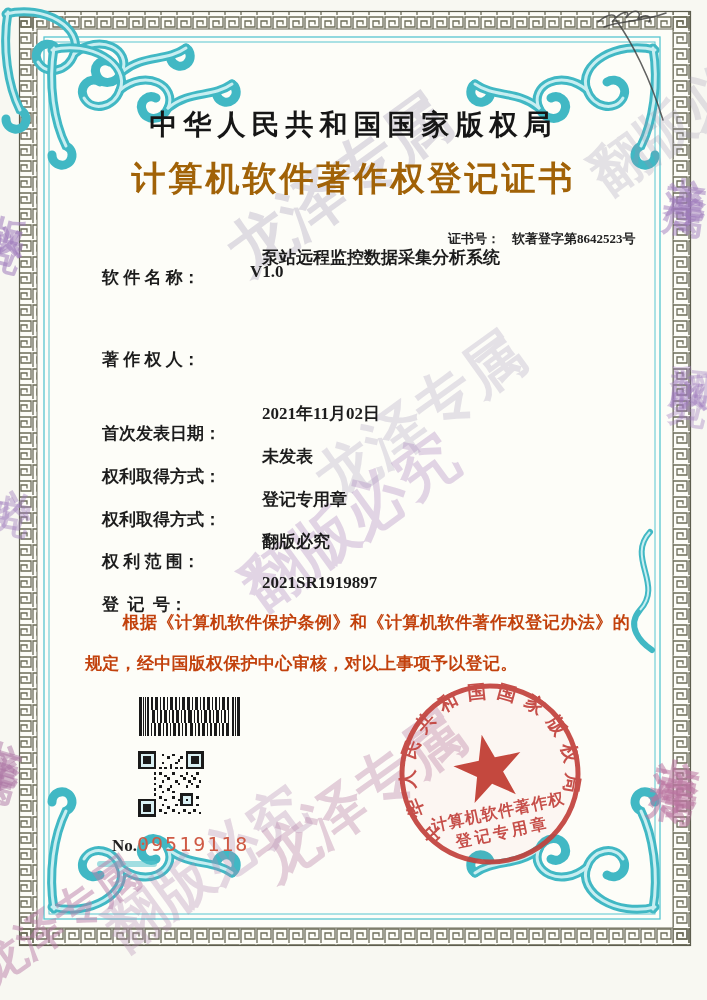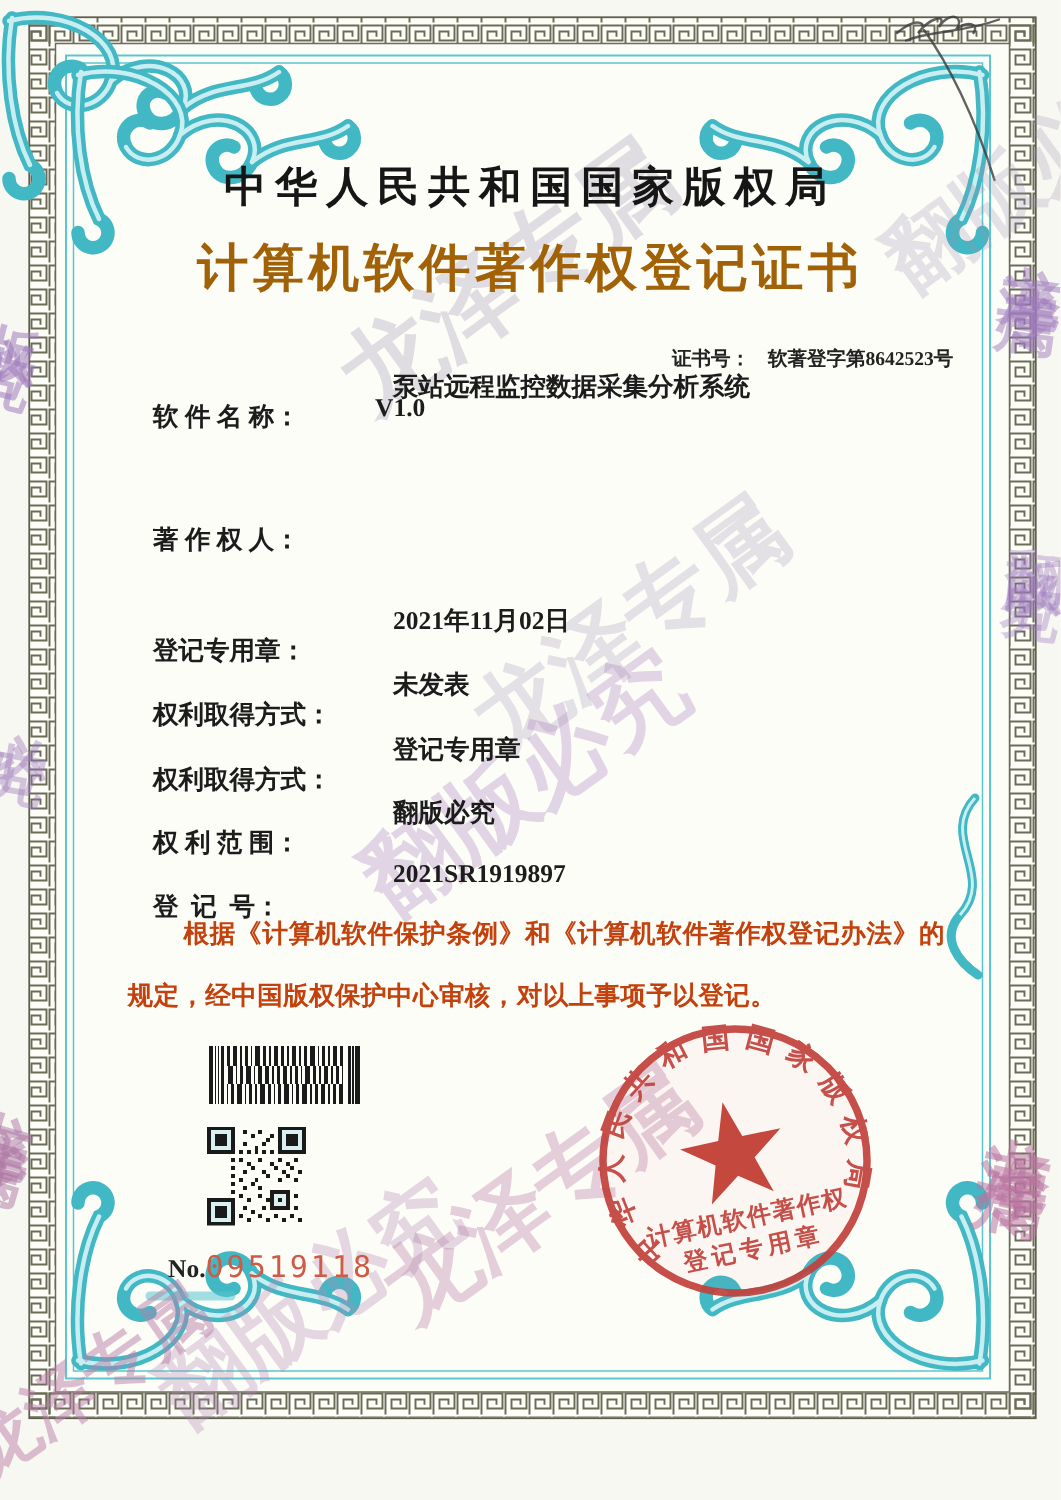--- a/index.html
+++ b/index.html
@@ -157,21 +157,21 @@
 
   <div class="field f0">
     <span class="flabel">软 件 名 称：</span>
     <span class="fvalue">泵站远程监控数据采集分析系统</span>
     <span class="fvalue2">V1.0</span>
   </div>
   <div class="field f1">
     <span class="flabel">著 作 权 人：</span>
   </div>
   <div class="field f2">
-    <span class="flabel">登记专用章：</span>
+    <span class="flabel">首次发表日期：</span>
     <span class="fvalue">2021年11月02日</span>
   </div>
   <div class="field f3">
     <span class="flabel">权利取得方式：</span>
     <span class="fvalue">未发表</span>
   </div>
   <div class="field f4">
     <span class="flabel">权利取得方式：</span>
     <span class="fvalue">登记专用章</span>
   </div>

